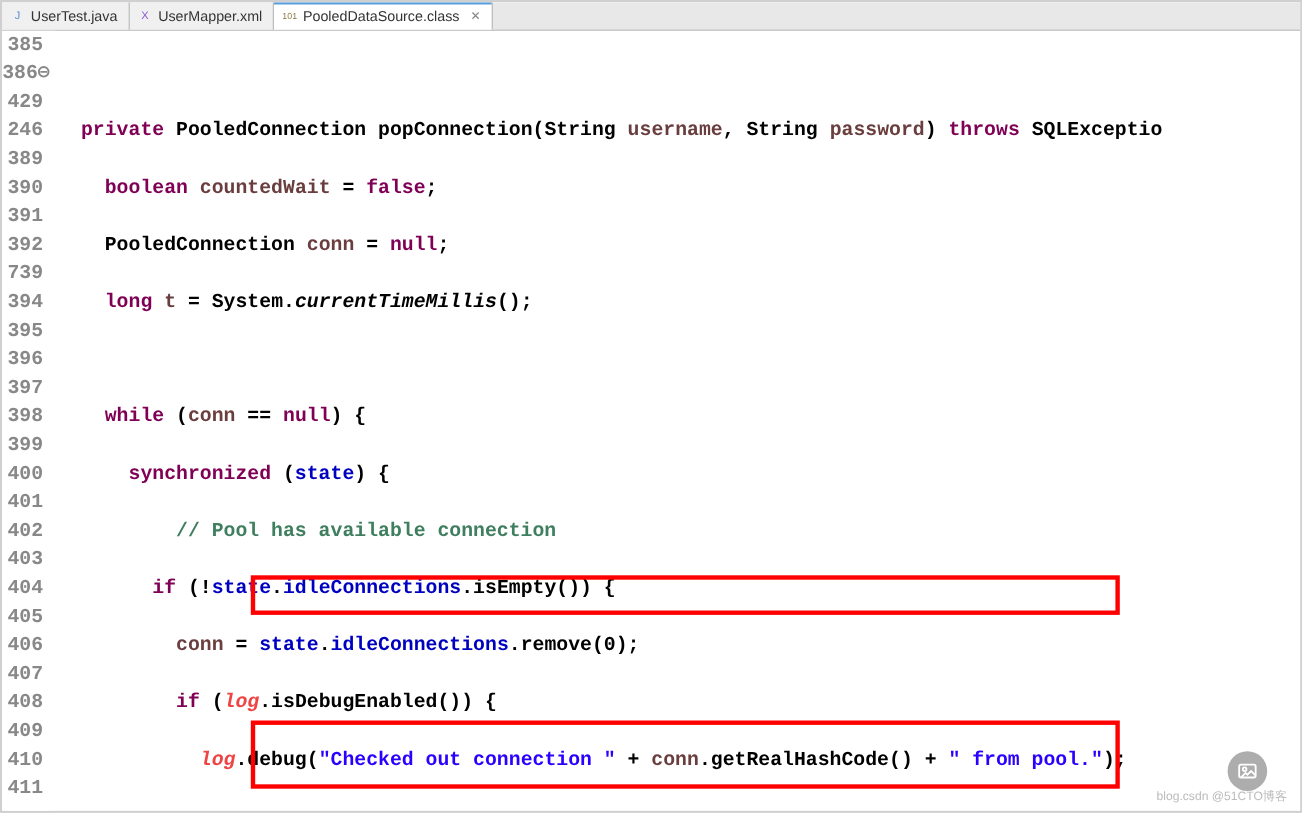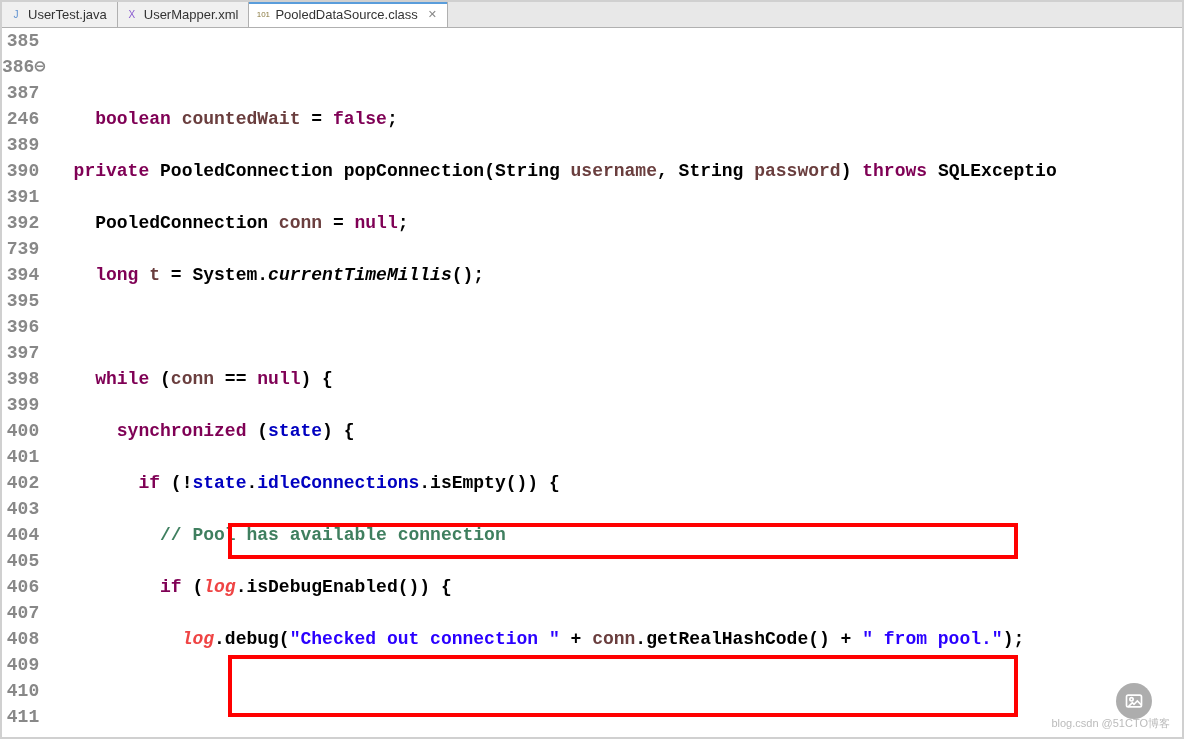--- a/index.html
+++ b/index.html
@@ -133,21 +133,21 @@
     <span class="tab-icon" style="color:#8a7a40;font-size:8px">101</span>
     <span>PooledDataSource.class</span>
     <span class="close-x">✕</span>
   </div>
 </div>
 
 <div class="editor-wrap">
   <div class="gutter">
     <div>385</div>
     <div>386⊖</div>
-    <div>387</div>
+    <div>429</div>
     <div>246</div>
     <div>389</div>
     <div>390</div>
     <div>391</div>
     <div>392</div>
     <div>739</div>
     <div>394</div>
     <div>395</div>
     <div>396</div>
     <div>397</div>
@@ -162,29 +162,30 @@
     <div>406</div>
     <div>407</div>
     <div>408</div>
     <div>409</div>
     <div>410</div>
     <div>411</div>
   </div>
 
   <div class="code">
 <span class="line"> </span>
+<span class="line">  <span class="kw">private</span> <span class="type">PooledConnection</span> <span class="method">popConnection</span>(<span class="type">String</span> <span class="param">username</span>, <span class="type">String</span> <span class="param">password</span>) <span class="kw">throws</span> <span class="type">SQLExceptio</span></span>
 <span class="line">    <span class="kw">boolean</span> <span class="param">countedWait</span> = <span class="kw">false</span>;</span>
-<span class="line">  <span class="kw">private</span> <span class="type">PooledConnection</span> <span class="method">popConnection</span>(<span class="type">String</span> <span class="param">username</span>, <span class="type">String</span> <span class="param">password</span>) <span class="kw">throws</span> <span class="type">SQLExceptio</span></span>
 <span class="line">    <span class="type">PooledConnection</span> <span class="param">conn</span> = <span class="kw">null</span>;</span>
 <span class="line">    <span class="kw">long</span> <span class="param">t</span> = <span class="type">System</span>.<span class="staticcall">currentTimeMillis</span>();</span>
 <span class="line"> </span>
 <span class="line">    <span class="kw">while</span> (<span class="param">conn</span> == <span class="kw">null</span>) {</span>
 <span class="line">      <span class="kw">synchronized</span> (<span class="field">state</span>) {</span>
+<span class="line">          <span class="comment">// Pool has available connection</span></span>
 <span class="line">        <span class="kw">if</span> (!<span class="field">state</span>.<span class="field">idleConnections</span>.<span>isEmpty</span>()) {</span>
-<span class="line">          <span class="comment">// Pool has available connection</span></span>
+<span class="line">          <span class="param">conn</span> = <span class="field">state</span>.<span class="field">idleConnections</span>.<span>remove</span>(<span>0</span>);</span>
 <span class="line">          <span class="kw">if</span> (<span class="static-field">log</span>.<span>isDebugEnabled</span>()) {</span>
 <span class="line">            <span class="static-field">log</span>.<span>debug</span>(<span class="str">"Checked out connection "</span> + <span class="param">conn</span>.<span>getRealHashCode</span>() + <span class="str">" from pool."</span>);</span>
 
 
 
 
 
 
 
 

